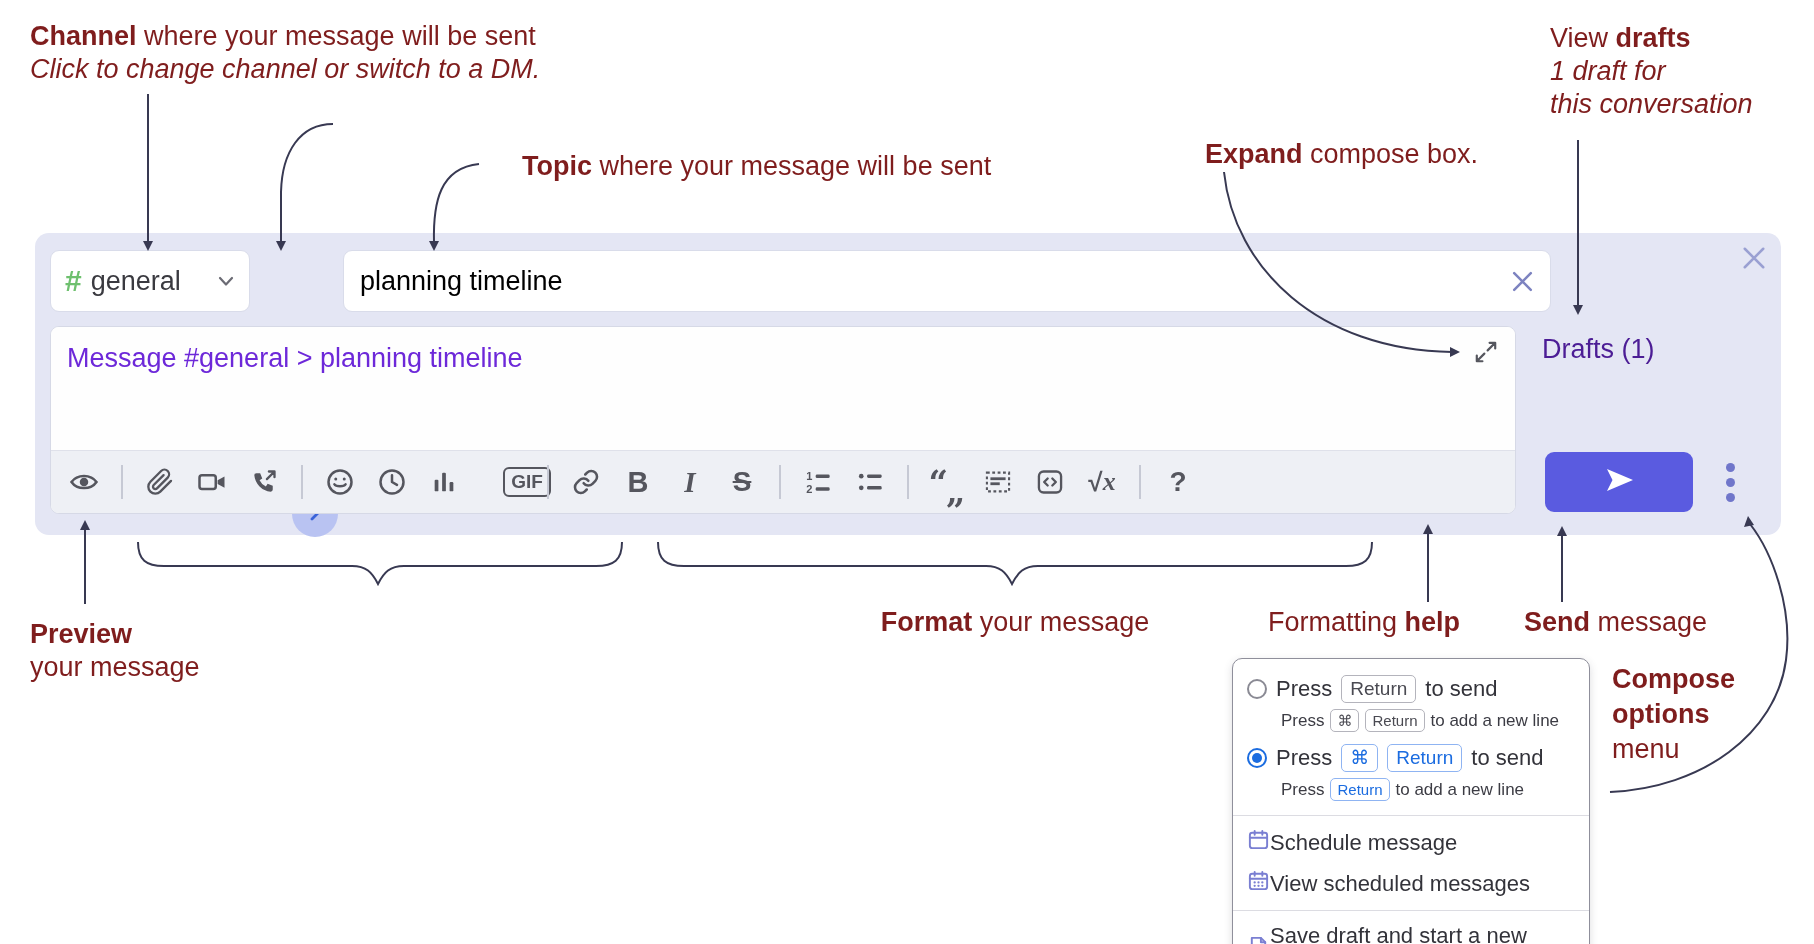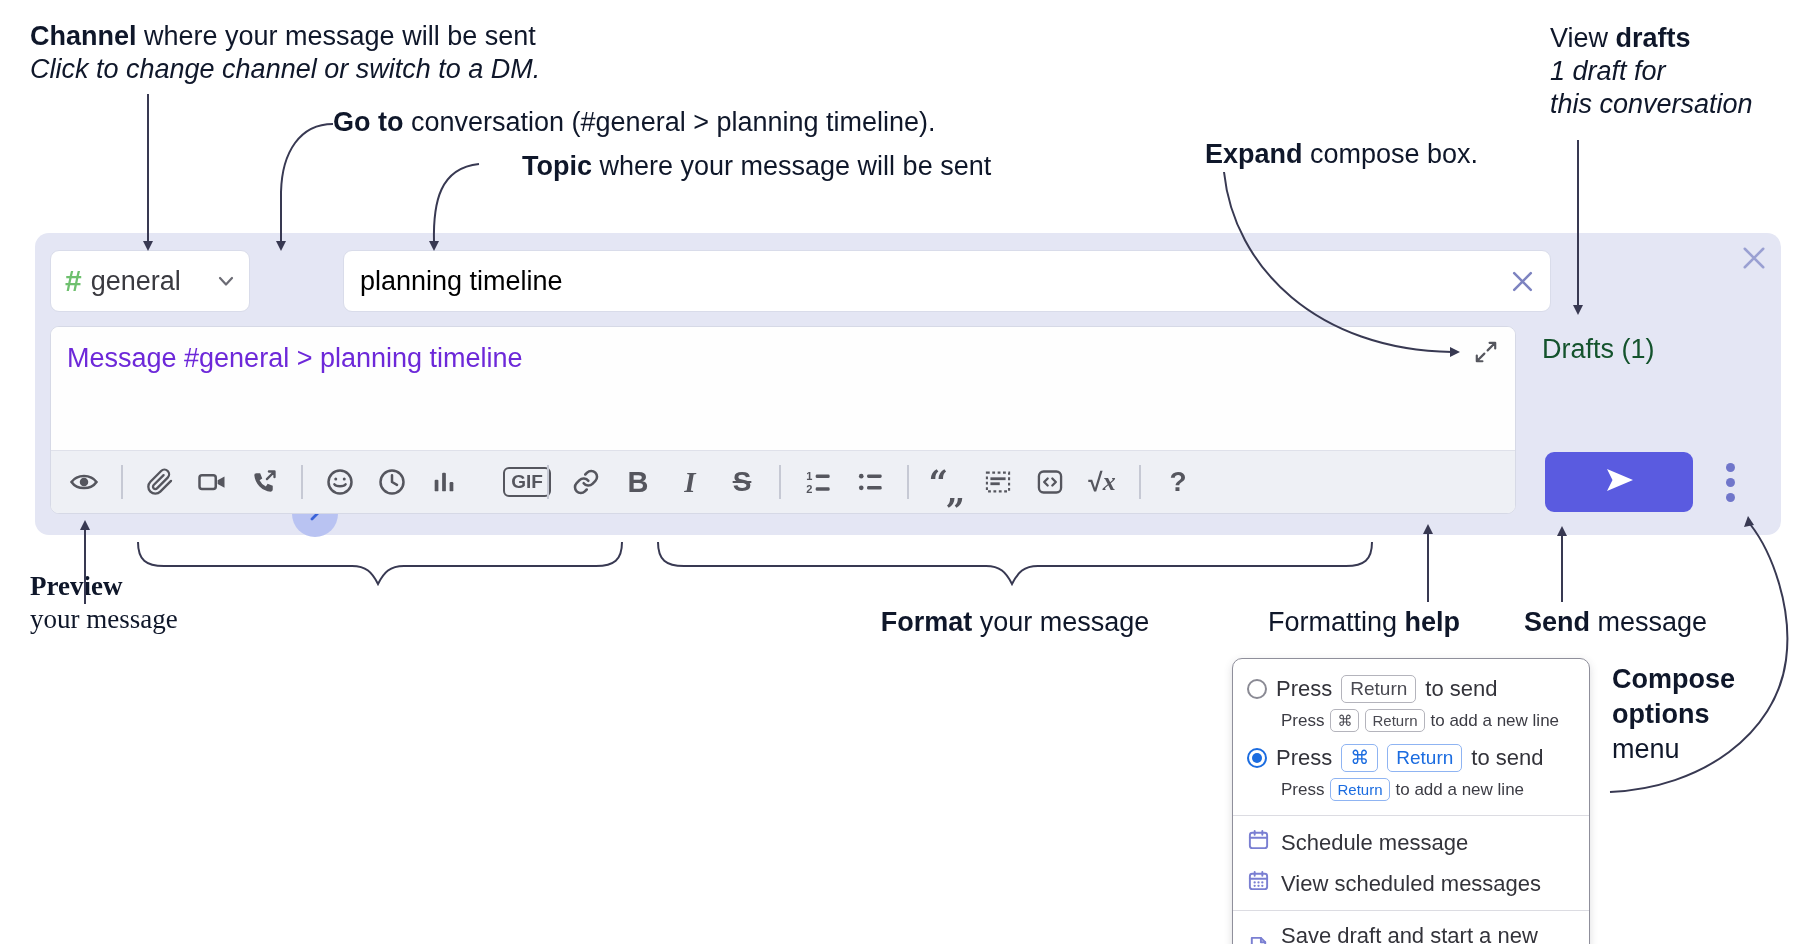--- a/index.html
+++ b/index.html
@@ -1,20 +1,20 @@
 <!DOCTYPE html>
 <html><head>
 <meta charset="utf-8">
 <style>
   html,body{margin:0;padding:0;background:#fff;}
   .page{position:relative;width:1814px;height:944px;background:#fff;overflow:hidden;
         font-family:"Liberation Sans",sans-serif;color:#2e3044;}
   .abs{position:absolute;}
   
-  .ann{font-size:27px;line-height:33px;color:#0f172a;}
+  .ann{font-size:27px;line-height:33px;color:#7f1d1d;}
   .ann b{font-weight:700;}
   .ann .it{font-style:italic;}
   .center{text-align:center;}
   
   .compose{left:35px;top:233px;width:1746px;height:302px;background:#e4e6f4;border-radius:14px;}
   .whitebox{background:#fff;border-radius:9px;border:1px solid #d9dcea;box-sizing:border-box;}
   .chan-sel{left:15px;top:17px;width:200px;height:62px;display:flex;align-items:center;padding:0 12px 0 14px;box-sizing:border-box;}
   .hash{color:#6ec06e;font-size:30px;font-weight:700;margin-right:9px;}
   .chan-name{font-size:27px;color:#3a3a40;}
   .chan-chev{margin-left:auto;display:flex;}
@@ -33,68 +33,65 @@
   .tb-s{font-size:28px;font-weight:700;text-decoration:line-through;color:#55565e;}
   .tb-q{font-size:34px;font-weight:700;font-family:"DejaVu Serif",serif;color:#55565e;letter-spacing:-2px;}
   .tb-q .lo{position:relative;top:9px;}
   .tb-m{font-size:26px;font-weight:700;color:#55565e;}
   .tb-m .mx{font-style:italic;font-family:"Liberation Serif",serif;}
   .gif-chip{border:2.5px solid #55565e;border-radius:6px;padding:2px 6px;font-size:19px;font-weight:700;color:#55565e;margin-left:48px;}
   .tb-help{font-size:28px;font-weight:700;color:#55565e;}
   .send-btn{left:1510px;top:219px;width:148px;height:60px;background:#5a5be0;border-radius:9px;display:flex;align-items:center;justify-content:center;}
   .more-btn{left:1673px;top:219px;width:44px;height:60px;display:flex;flex-direction:column;align-items:center;justify-content:center;gap:6px;}
   .dot{width:9px;height:9px;border-radius:50%;background:#7076ca;}
-  .drafts{left:1507px;top:101px;font-size:27px;color:#14532d;cursor:pointer;}
+  .drafts{left:1507px;top:101px;font-size:27px;color:#4c1d95;cursor:pointer;}
   .close-x{left:1701px;top:7px;width:36px;height:36px;display:flex;align-items:center;justify-content:center;}
   
   .menu{left:1232px;top:658px;width:358px;background:#fff;border:1.5px solid #8f8f9b;border-radius:10px;
         box-shadow:0 3px 8px rgba(60,60,80,.18);padding:12px 0 10px;box-sizing:border-box;font-size:22px;color:#33333a;}
   .mrow{display:flex;align-items:center;gap:9px;padding:4px 14px;}
   .msub{display:flex;align-items:center;gap:6px;padding:2px 14px 8px 48px;font-size:17px;color:#3c3c44;}
   .radio{width:20px;height:20px;border-radius:50%;border:2px solid #8a8a94;box-sizing:border-box;flex:0 0 auto;}
   .radio.sel{border-color:#1b6ce0;position:relative;}
   .radio.sel::after{content:"";position:absolute;left:3px;top:3px;width:10px;height:10px;border-radius:50%;background:#1b6ce0;}
   .key{border:1.5px solid #b4b4bc;border-radius:5px;background:#fff;color:#4a4a52;padding:0 8px;font-size:19px;line-height:26px;}
   .key.sm{font-size:15px;line-height:21px;padding:0 6px;}
   .key.blue{border-color:#8fb4f2;color:#1b6ce0;}
   .mdiv{height:1px;background:#dcdce2;margin:6px 0;}
-  .mitem{display:flex;align-items:center;gap:11px;padding:6px 14px;cursor:pointer;}
+  .mitem{display:flex;align-items:center;padding:6px 14px;cursor:pointer;}
   .mitem svg{flex:0 0 auto;}
   
   .overlay{left:0;top:0;pointer-events:none;z-index:10;}
 </style>
 </head>
 <body>
 
 <div class="page">
 
   <div class="abs ann" style="left:30px;top:20px;">
     <div><b>Channel</b><span> where your message will be sent</span></div>
     <div class="it">Click to change channel or switch to a DM.</div>
   </div>
 
-  <div class="abs ann" style="left:333px;top:106px;">
-    <b>Go to</b><span> conversation (#general &gt; planning timeline).</span>
-  </div>
 
   <div class="abs ann" style="left:482px;top:150px;margin-left:40px;">
     <b>Topic</b><span> where your message will be sent</span>
   </div>
 
   <div class="abs ann" style="left:1205px;top:138px;">
     <b>Expand</b><span> compose box.</span>
   </div>
 
   <div class="abs ann" style="left:1550px;top:22px;">
     <div><span>View </span><b>drafts</b></div>
     <div class="it">1 draft for</div>
     <div class="it">this conversation</div>
   </div>
 
-  <div class="abs ann" style="left:30px;top:570px;font-family:Liberation Serif, serif;">
+  <div class="abs ann" style="left:30px;top:618px;">
     <div><b>Preview</b></div>
     <div>your message</div>
   </div>
 
 
   <div class="abs ann center" style="left:815px;top:606px;width:400px;">
     <b>Format</b><span> your message</span>
   </div>
 
   <div class="abs ann" style="left:1268px;top:606px;">

